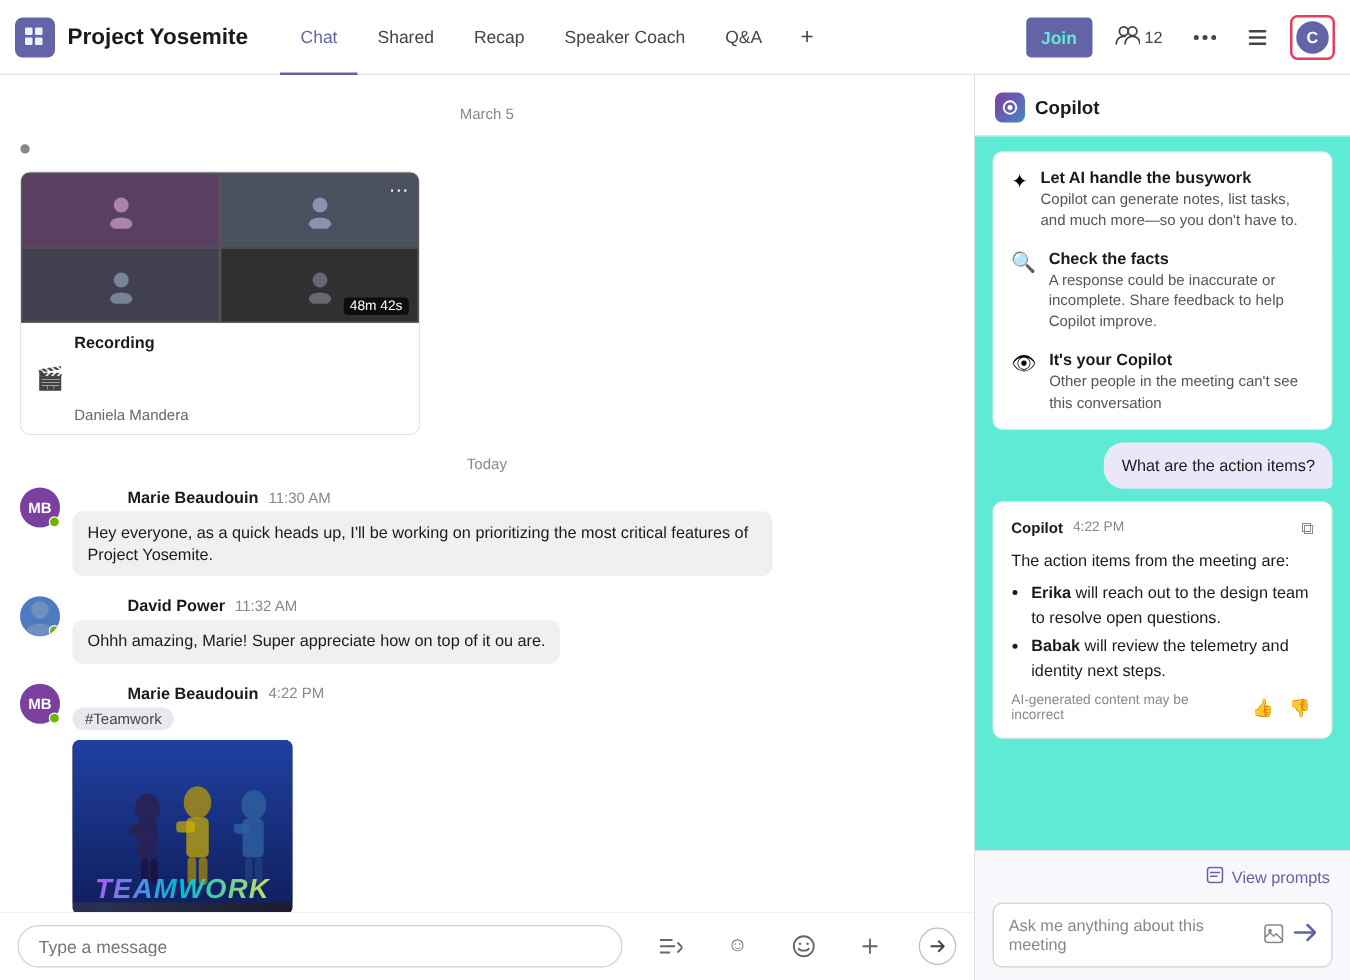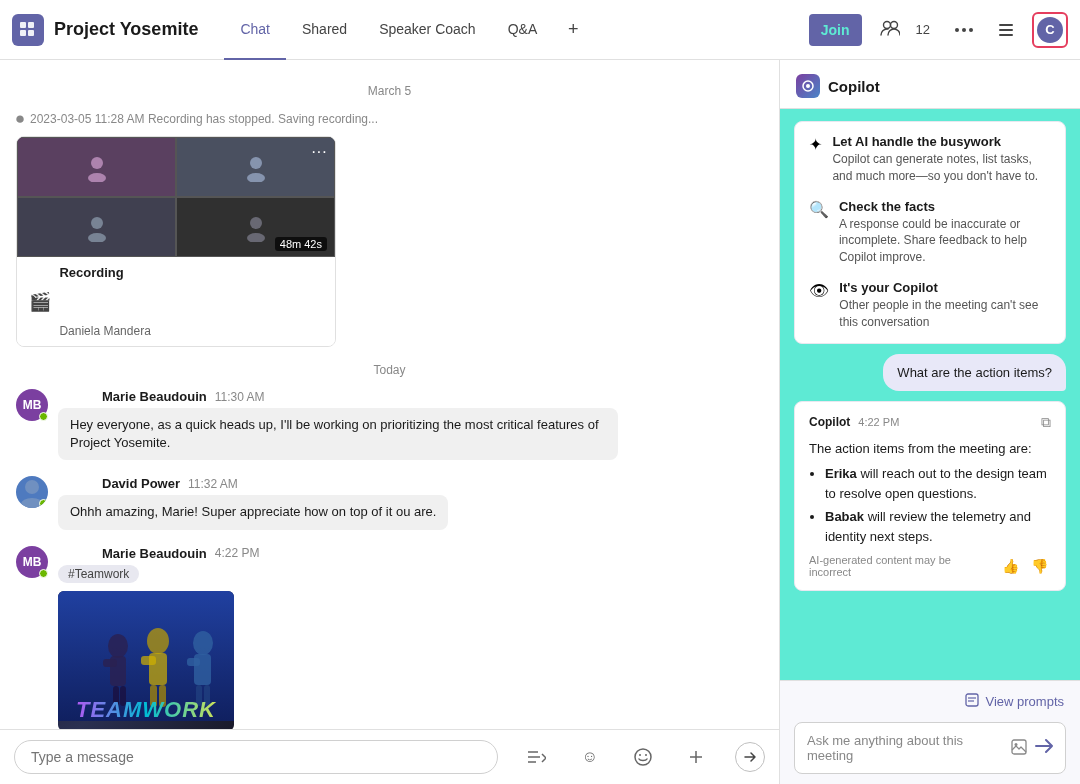--- a/index.html
+++ b/index.html
@@ -9,21 +9,21 @@
     .topbar { display: flex; align-items: center; height: 60px; border-bottom: 1px solid #e0e0e0; padding: 0 12px; background: #fff; }
     .topbar-left { display: flex; align-items: center; gap: 10px; flex: 1; }
     .grid-icon { width: 32px; height: 32px; background: #6264a7; border-radius: 6px; display: flex; align-items: center; justify-content: center; color: #fff; font-size: 16px; }
     .meeting-title { font-size: 18px; font-weight: 600; color: #1a1a1a; }
     .tabs { display: flex; align-items: center; gap: 0; margin-left: 16px; height: 60px; }
     .tab { padding: 0 16px; height: 60px; display: flex; align-items: center; font-size: 14px; color: #444; cursor: pointer; border-bottom: 2px solid transparent; white-space: nowrap; }
     .tab.active { color: #6264a7; border-bottom: 2px solid #6264a7; font-weight: 500; }
     .tab-add { width: 32px; height: 32px; display: flex; align-items: center; justify-content: center; color: #444; font-size: 18px; cursor: pointer; margin-left: 4px; }
     .topbar-right { display: flex; align-items: center; gap: 10px; }
     .join-btn { background: #6264a7; color: #5eead4; border: none; border-radius: 4px; padding: 8px 12px; font-size: 14px; font-weight: 600; cursor: pointer; }
-    .participants-btn { display: flex; align-items: center; gap: 16px; color: #444; cursor: pointer; padding: 6px 8px; border-radius: 4px; }
+    .participants-btn { display: flex; align-items: center; gap: 4px; color: #444; cursor: pointer; padding: 6px 8px; border-radius: 4px; }
     .icon-btn { width: 32px; height: 32px; display: flex; align-items: center; justify-content: center; color: #444; cursor: pointer; border-radius: 4px; }
     .copilot-btn { width: 36px; height: 36px; display: flex; align-items: center; justify-content: center; border-radius: 6px; border: 2px solid #e53e5e; cursor: pointer; background: #fff; }
     .copilot-icon-circle { width: 26px; height: 26px; background: #6264a7; border-radius: 50%; display: flex; align-items: center; justify-content: center; color: #fff; font-size: 13px; font-weight: 700; }
 
     
     .main { display: flex; flex: 1; overflow: hidden; }
 
     
     .chat-panel { flex: 1; display: flex; flex-direction: column; border-right: 1px solid #e0e0e0; }
     .chat-messages { flex: 1; overflow-y: auto; padding: 12px 16px; background: #fff; }
@@ -106,20 +106,21 @@
         <rect x="1" y="1" width="6" height="6" rx="1" fill="white" opacity="0.9"></rect>
         <rect x="9" y="1" width="6" height="6" rx="1" fill="white" opacity="0.9"></rect>
         <rect x="1" y="9" width="6" height="6" rx="1" fill="white" opacity="0.9"></rect>
         <rect x="9" y="9" width="6" height="6" rx="1" fill="white" opacity="0.9"></rect>
       </svg>
     </div>
     <div class="meeting-title">Project Yosemite</div>
     <div class="tabs">
       <div class="tab active">Chat</div>
       <div class="tab">Shared</div>
+      <div class="tab">Recap</div>
       <div class="tab">Speaker Coach</div>
       <div class="tab">Q&amp;A</div>
       <div class="tab-add">+</div>
     </div>
   </div>
   <div class="topbar-right">
     <button class="join-btn">Join</button>
     <div class="participants-btn">
       <span>
         <svg width="20" height="16" viewBox="0 0 20 16" fill="none">
@@ -153,21 +154,20 @@
 
 <div class="main">
 
   <div class="chat-panel">
     <div class="chat-messages">
 
       <div class="date-separator">March 5</div>
 
       <div class="system-message">
         <span style="font-size:16px;">⏺</span>
-        <span>2023-03-05 11:28 AM  Recording has stopped. Saving recording...</span>
       </div>
 
       <div class="recording-card">
         <div class="recording-thumb">
           <div class="thumb-grid">
             <div class="thumb-cell c1" style="display:flex;align-items:center;justify-content:center;">
               <svg width="30" height="30" viewBox="0 0 30 30">
                   <circle cx="15" cy="11" r="6" fill="#d0a0d0" opacity="0.7"></circle>
                   <ellipse cx="15" cy="26" rx="9" ry="5" fill="#d0a0d0" opacity="0.7"></ellipse>
                 </svg>

